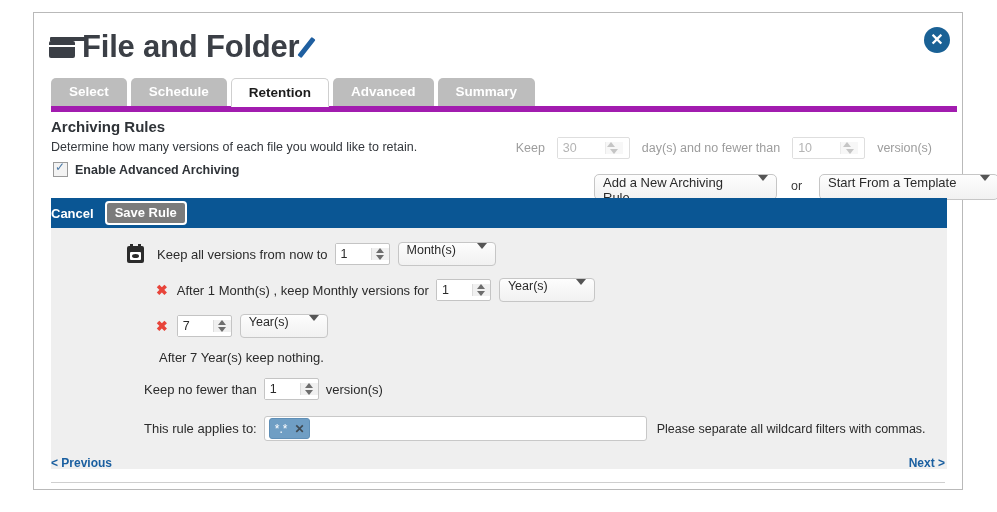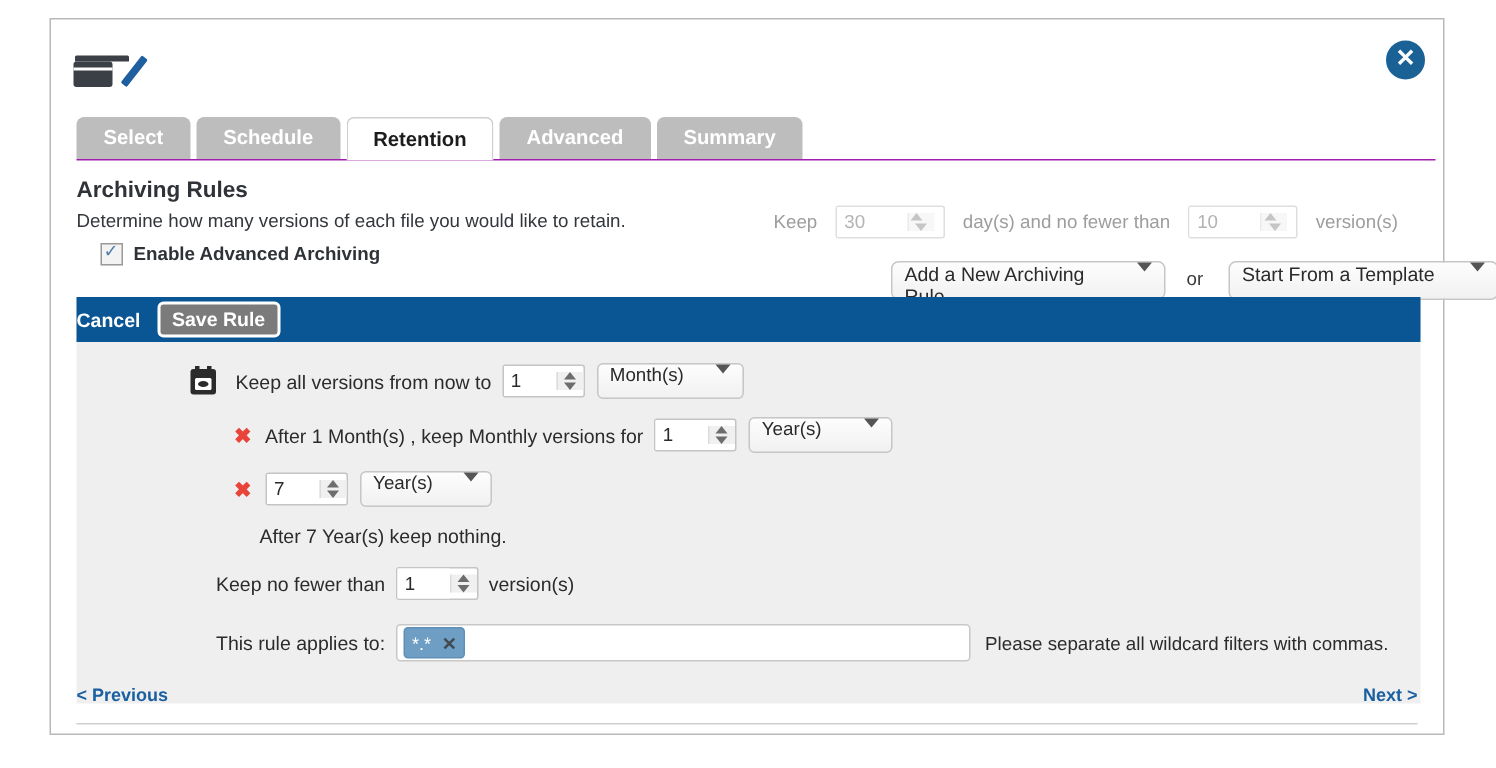--- a/index.html
+++ b/index.html
@@ -107,21 +107,21 @@
     line-height: 1;
   }
 
   
   .tab-bar {
     position: absolute;
     left: 17px;
     top: 60px;
     right: 5px;
     height: 33px;
-    border-bottom: 1px solid #a21caf;
+    border-bottom: 6px solid #a21caf;
     display: flex;
     align-items: flex-end;
   }
   .tab {
     height: 28px;
     line-height: 28px;
     padding: 0 18px;
     margin-right: 4px;
     background: #bdbdbd;
     color: #ffffff;
@@ -156,24 +156,24 @@
     position: absolute;
     left: 17px;
     top: 127px;
     font-size: 12.5px;
     color: #33373c;
   }
 
   
   .enable-row {
     position: absolute;
-    left: 33px;
+    left: 19px;
     top: 149px;
     display: flex;
-    align-items: flex-start;
+    align-items: center;
   }
   .chk {
     width: 13px;
     height: 13px;
     border: 1px solid #9a9a9a;
     background: #f3f3f3;
     margin-right: 7px;
     position: relative;
     cursor: pointer;
     flex: none;
@@ -386,21 +386,21 @@
     margin-right: 9px;
     cursor: pointer;
     line-height: 14px;
     flex: none;
   }
 
   
   #line-keep-all   { left: 76px;  top: 14px; }
   #line-monthly    { left: 105px; top: 50px; }
   #line-yearly     { left: 105px; top: 86px; }
-  #line-nothing    { left: 122px; top: 122px; }
+  #line-nothing    { left: 108px; top: 122px; }
   #line-no-fewer   { left: 93px;  top: 150px; }
   #line-applies    { left: 93px;  top: 188px; }
 
   
   .tag-input {
     width: 383px;
     height: 25px;
     background: #ffffff;
     border: 1px solid #c8c8c8;
     border-radius: 3px;
@@ -458,20 +458,21 @@
 <body>
 
 <div class="dialog">
 
   <div class="title-row">
     <span class="folder-icon">
       <span class="tab"></span>
         <span class="body"></span>
         <span class="line"></span>
     </span>
+    <span class="title-text">File and Folder</span>
     <span class="pencil-icon">
       <span class="shaft"></span>
     </span>
   </div>
 
   <div class="close-btn">✕</div>
 
   <div class="tab-bar">
     <div class="tab">Select</div>
     <div class="tab">Schedule</div>

